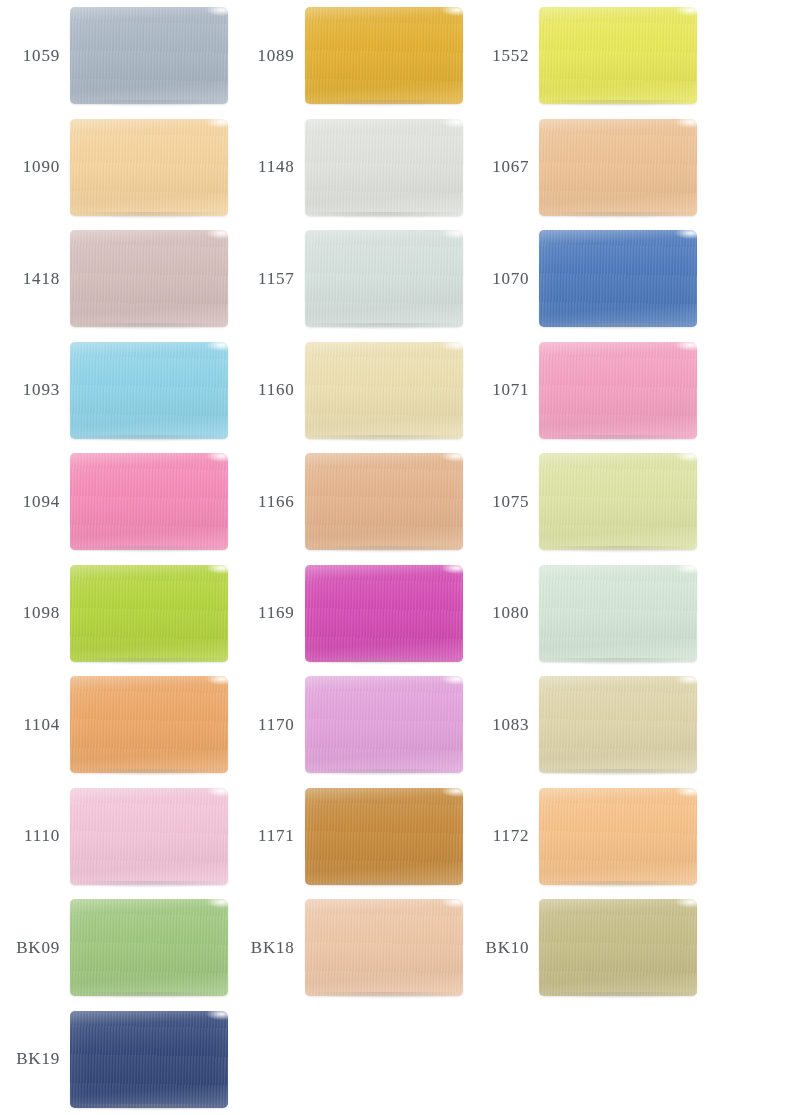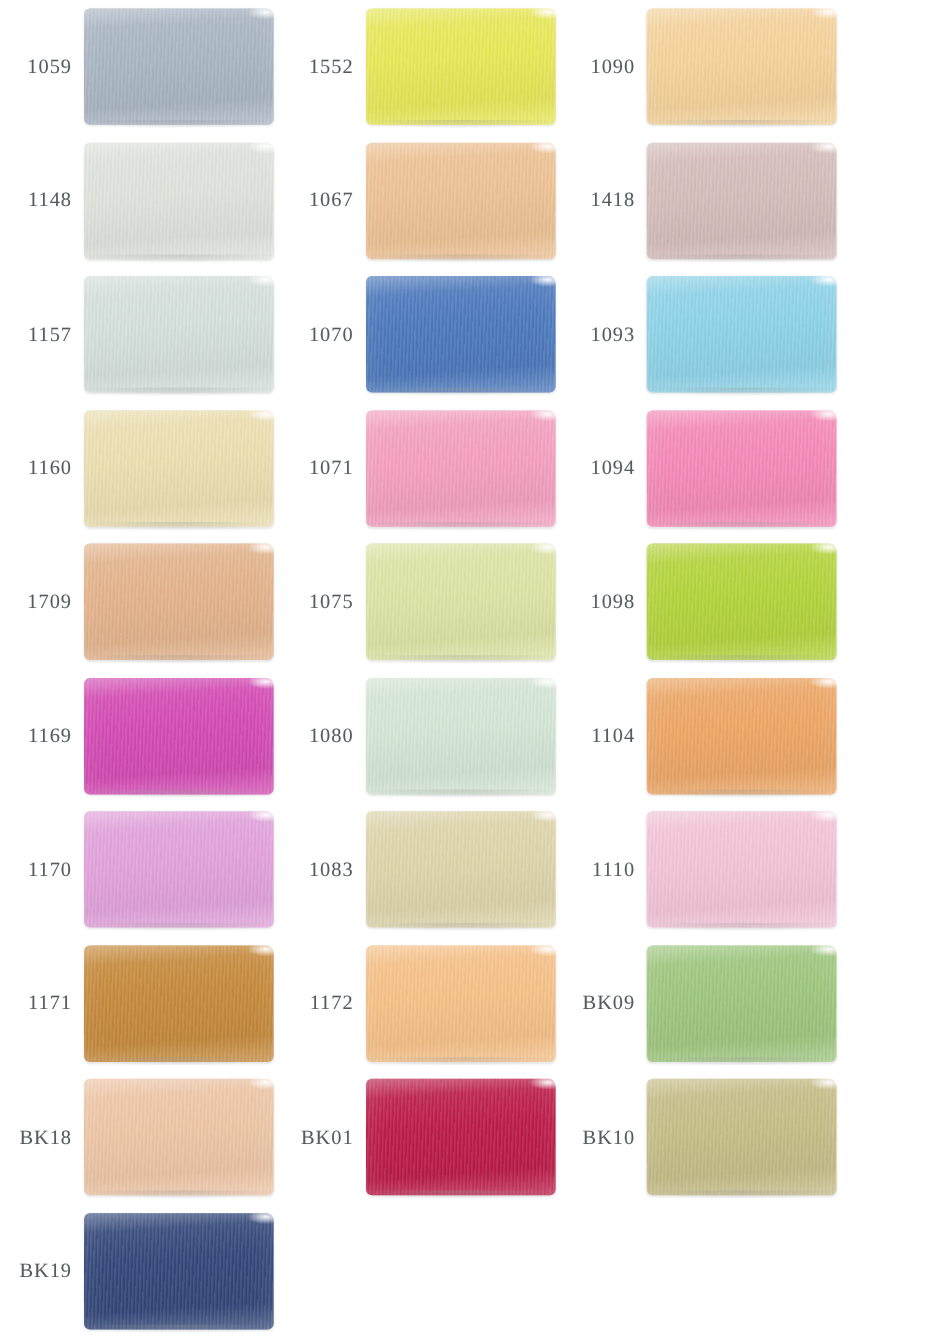--- a/index.html
+++ b/index.html
@@ -127,20 +127,28 @@
 <div id="swatch-chart">
     <div class="swatch-cell">
       <span class="swatch-label">1059</span>
       <div class="swatch-chip-wrap">
         <div class="swatch-chip" style="background-color: rgb(170, 182, 196);"></div>
         <div class="chip-gloss"></div>
         <div class="chip-shadow"></div>
       </div>
     </div>
     <div class="swatch-cell">
+      <span class="swatch-label">1089</span>
+      <div class="swatch-chip-wrap">
+        <div class="swatch-chip" style="background-color: rgb(227, 176, 48);"></div>
+        <div class="chip-gloss"></div>
+        <div class="chip-shadow"></div>
+      </div>
+    </div>
+    <div class="swatch-cell">
       <span class="swatch-label">1552</span>
       <div class="swatch-chip-wrap">
         <div class="swatch-chip" style="background-color: rgb(232, 232, 88);"></div>
         <div class="chip-gloss"></div>
         <div class="chip-shadow"></div>
       </div>
     </div>
     <div class="swatch-cell">
       <span class="swatch-label">1090</span>
       <div class="swatch-chip-wrap">
@@ -215,21 +223,21 @@
     </div>
     <div class="swatch-cell">
       <span class="swatch-label">1094</span>
       <div class="swatch-chip-wrap">
         <div class="swatch-chip" style="background-color: rgb(245, 138, 183);"></div>
         <div class="chip-gloss"></div>
         <div class="chip-shadow"></div>
       </div>
     </div>
     <div class="swatch-cell">
-      <span class="swatch-label">1709</span>
+      <span class="swatch-label">1166</span>
       <div class="swatch-chip-wrap">
         <div class="swatch-chip" style="background-color: rgb(228, 180, 140);"></div>
         <div class="chip-gloss"></div>
         <div class="chip-shadow"></div>
       </div>
     </div>
     <div class="swatch-cell">
       <span class="swatch-label">1075</span>
       <div class="swatch-chip-wrap">
         <div class="swatch-chip" style="background-color: rgb(221, 228, 164);"></div>
@@ -319,28 +327,20 @@
     </div>
     <div class="swatch-cell">
       <span class="swatch-label">BK18</span>
       <div class="swatch-chip-wrap">
         <div class="swatch-chip" style="background-color: rgb(238, 198, 166);"></div>
         <div class="chip-gloss"></div>
         <div class="chip-shadow"></div>
       </div>
     </div>
     <div class="swatch-cell">
-      <span class="swatch-label">BK01</span>
-      <div class="swatch-chip-wrap">
-        <div class="swatch-chip" style="background-color: rgb(188, 28, 73);"></div>
-        <div class="chip-gloss"></div>
-        <div class="chip-shadow"></div>
-      </div>
-    </div>
-    <div class="swatch-cell">
       <span class="swatch-label">BK10</span>
       <div class="swatch-chip-wrap">
         <div class="swatch-chip" style="background-color: rgb(198, 189, 135);"></div>
         <div class="chip-gloss"></div>
         <div class="chip-shadow"></div>
       </div>
     </div>
     <div class="swatch-cell">
       <span class="swatch-label">BK19</span>
       <div class="swatch-chip-wrap">

